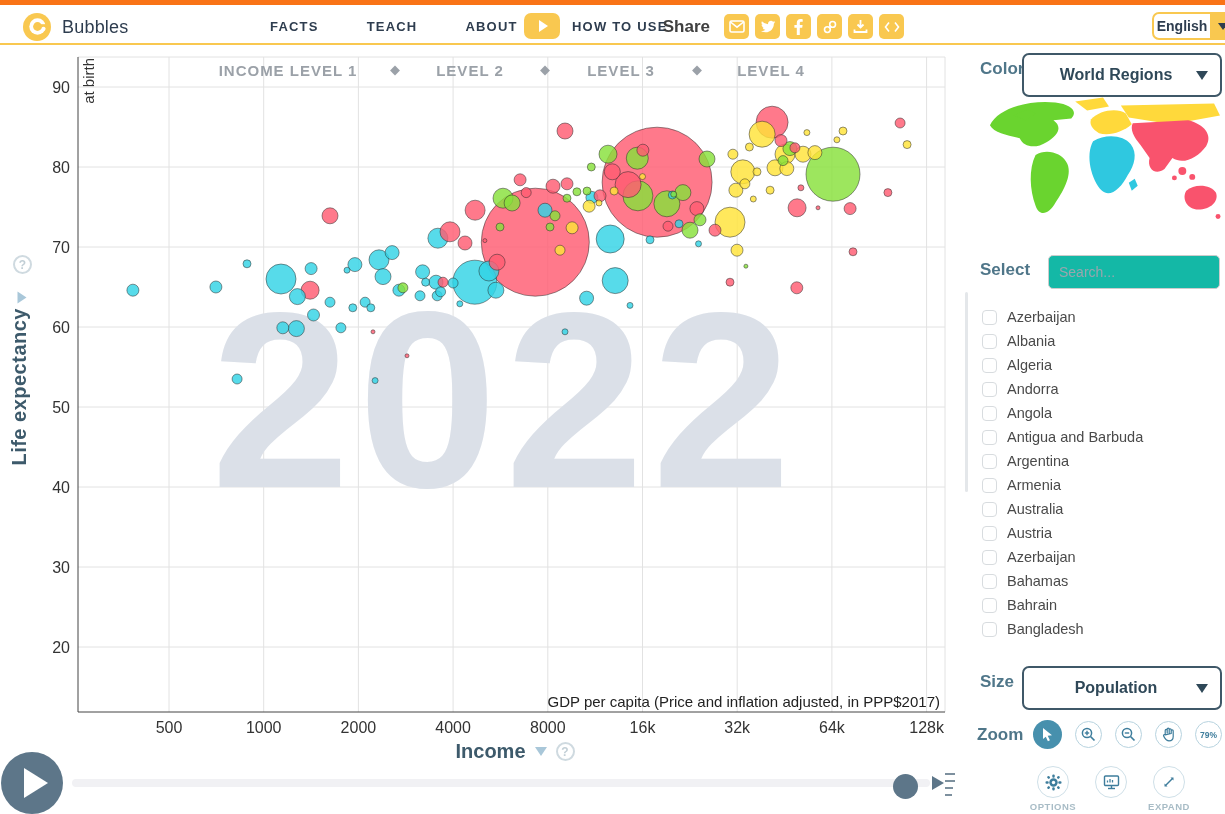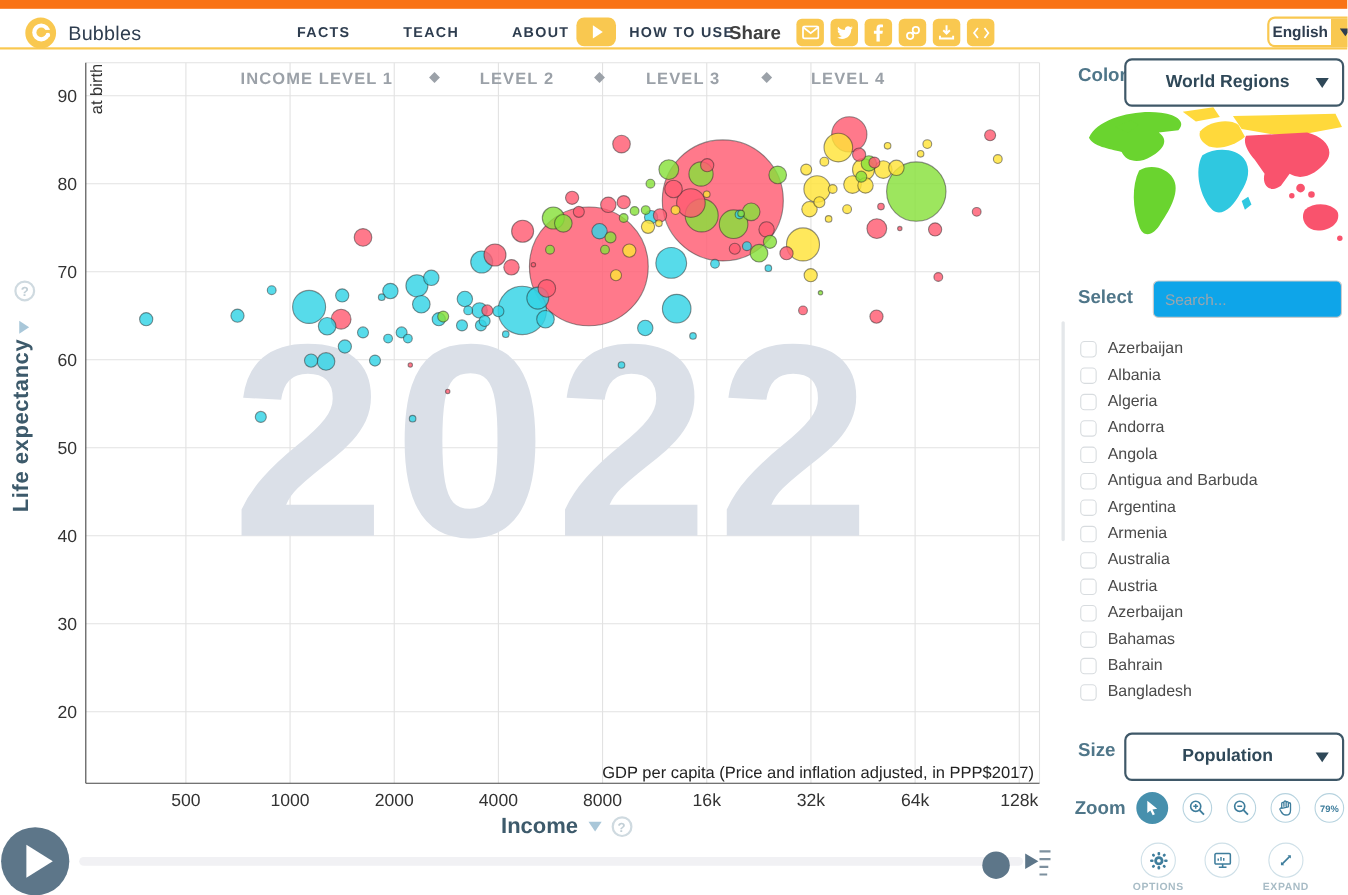--- a/index.html
+++ b/index.html
@@ -2,21 +2,21 @@
 <html><head>
 <meta charset="utf-8">
 <style>
   * { margin:0; padding:0; box-sizing:border-box; }
   html,body { width:1225px; height:814px; overflow:hidden; background:#fff;
     font-family:"Liberation Sans", sans-serif; }
   #stage { position:relative; width:1225px; height:814px; background:#fff; }
 
   
   #header { position:absolute; left:0; top:0; width:1225px; height:45px; background:#fff;
-    border-top:8px solid #f97316; border-bottom:2px solid #f9c850; z-index:30; }
+    border-top:5px solid #f97316; border-bottom:2px solid #f9c850; z-index:30; }
   .logo-wrap { position:absolute; left:22px; top:7px; display:flex; align-items:center; gap:10px; }
   .logo-title { font-size:18px; color:#2e3d4f; letter-spacing:.2px; }
   .nav { position:absolute; left:270px; top:0; height:42px; display:flex; align-items:center; gap:48px; }
   .nav-item { font-size:13px; font-weight:700; letter-spacing:1.2px; color:#2e3d4f; cursor:pointer; }
   .howto { position:absolute; left:524px; top:8px; display:flex; align-items:center; gap:12px; cursor:pointer; }
   .howto-badge { width:36px; height:26px; background:#f9c850; border-radius:7px; display:flex; align-items:center; justify-content:center; }
   .tri-right { width:0; height:0; border-left:9px solid #fff; border-top:6px solid transparent; border-bottom:6px solid transparent; margin-left:2px; }
   .howto-label { font-size:13px; font-weight:700; letter-spacing:1.2px; color:#2e3d4f; }
   .share-wrap { position:absolute; right:315px; top:9px; display:flex; align-items:center; }
   .share-label { font-size:17px; font-weight:700; color:#404040; margin-right:14px; }
@@ -48,21 +48,21 @@
   .side-label { font-size:17px; font-weight:700; color:#4f7689; }
   .dropdown { position:absolute; height:44px; border:2px solid #3f5868; border-radius:7px; background:#fff;
     display:flex; align-items:center; padding:0 12px; cursor:pointer; }
   .dropdown .dtext { flex:1; text-align:center; font-size:16px; font-weight:700; color:#2f4858; }
   .dropdown .darr { width:0; height:0; border-top:9px solid #2f4858; border-left:6px solid transparent; border-right:6px solid transparent; }
   #color-row-label { position:absolute; left:20px; top:14px; }
   #color-dropdown { left:62px; top:8px; width:200px; }
   #map-box { position:absolute; left:24px; top:48px; width:238px; height:140px; }
   #select-label { position:absolute; left:20px; top:215px; }
   #search-input { position:absolute; left:88px; top:210px; width:172px; height:34px; border:1px solid #ccc;
-    border-radius:5px; font-size:14px; padding:0 10px; color:#444; background:#0ea5e9; }
+    border-radius:5px; font-size:14px; padding:0 10px; color:#444; background:#14b8a6; }
   #search-input::placeholder { color:#9aa5ad; }
   #list-scrollbar { position:absolute; left:5px; top:247px; width:3px; height:200px; background:#e4e7ea; border-radius:2px; }
   #country-list { position:absolute; left:22px; top:260px; width:230px; }
   .country-row { display:flex; align-items:center; height:24px; cursor:pointer; }
   .country-check { width:15px; height:15px; border:1.5px solid #d8dcdf; border-radius:4px; background:#fff; margin-right:10px; flex:none; }
   .country-name { font-size:14.5px; color:#4a4a4a; }
   #size-label { position:absolute; left:20px; top:627px; }
   #size-dropdown { left:62px; top:621px; width:200px; }
   #zoom-label { position:absolute; left:17px; top:680px; }
   .zoom-btn { position:absolute; border-radius:50%; display:flex; align-items:center; justify-content:center; cursor:pointer; background:#fff; }

